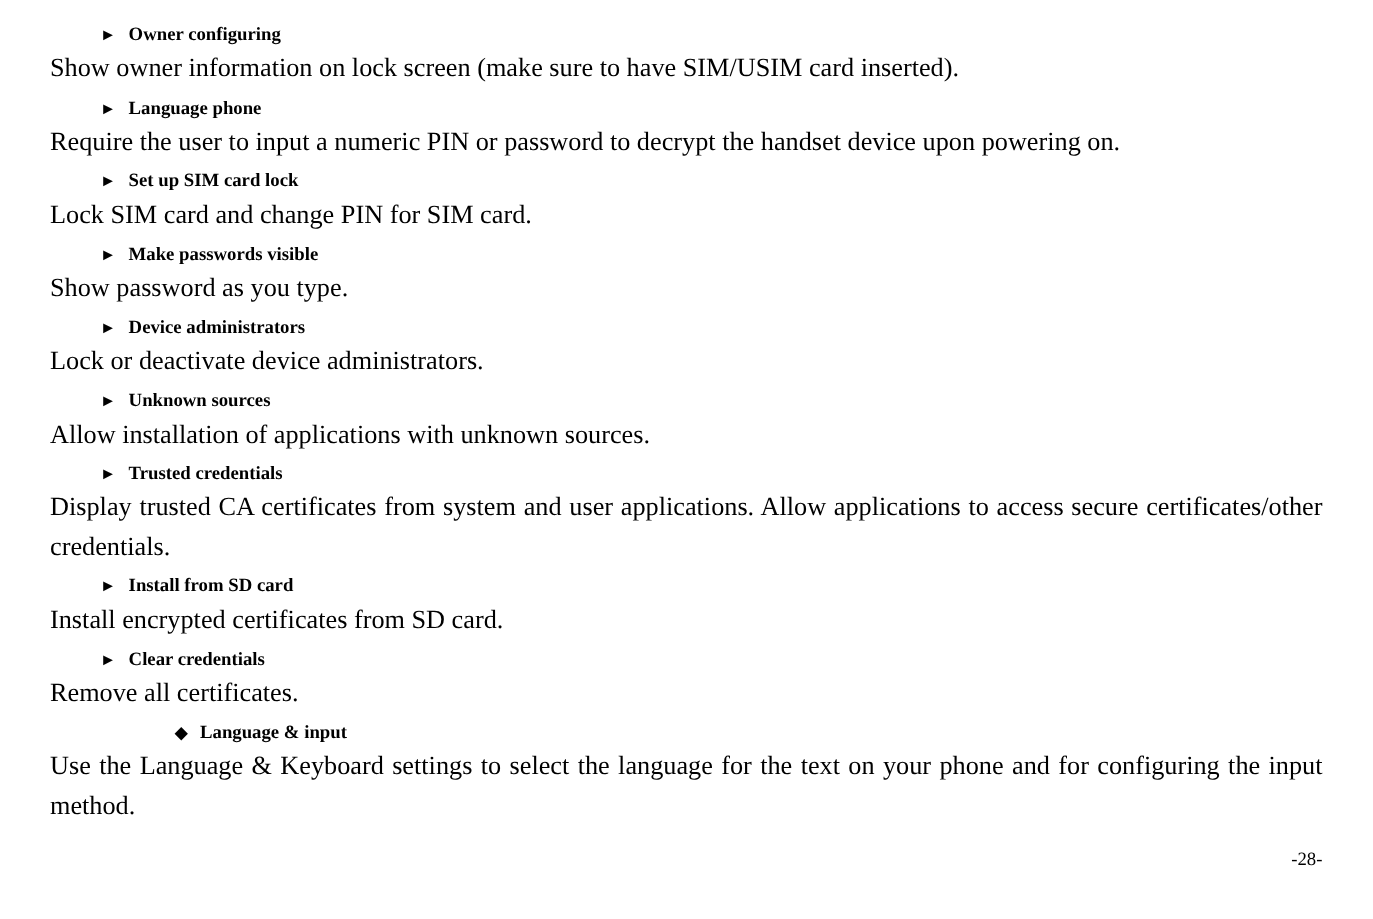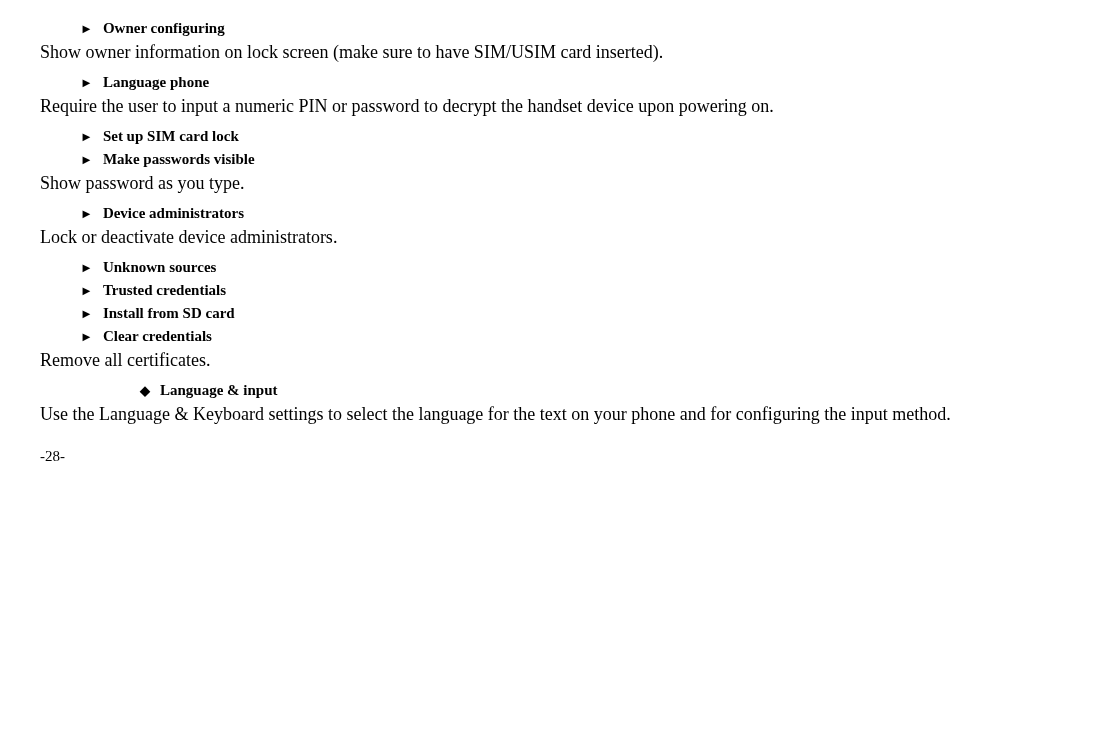--- a/index.html
+++ b/index.html
@@ -35,27 +35,27 @@
       font-size: 13px;
       margin-right: 4px;
     }
     .section-heading.indent-1 {
       padding-left: 40px;
     }
     .section-heading.indent-2 {
       padding-left: 100px;
     }
     .section-body {
-      font-size: 18px;
+      font-size: 21px;
       line-height: 1.5;
       margin-bottom: 8px;
       text-align: justify;
     }
     .page-number {
-      text-align: left;
+      text-align: right;
       font-size: 15px;
       margin-top: 20px;
     }
     .entry {
       margin-bottom: 6px;
     }
   </style>
 </head>
 <body>
 
@@ -75,20 +75,21 @@
       <strong>Language phone</strong>
     </div>
     <div class="section-body">Require the user to input a numeric PIN or password to decrypt the handset device upon powering on.</div>
   </div>
 
   <div class="entry">
     <div class="section-heading indent-1">
       <span class="arrow-bullet">►</span>
       <strong>Set up SIM card lock</strong>
     </div>
+    <div class="section-body">Lock SIM card and change PIN for SIM card.</div>
   </div>
 
   <div class="entry">
     <div class="section-heading indent-1">
       <span class="arrow-bullet">►</span>
       <strong>Make passwords visible</strong>
     </div>
     <div class="section-body">Show password as you type.</div>
   </div>
 
@@ -98,34 +99,37 @@
       <strong>Device administrators</strong>
     </div>
     <div class="section-body">Lock or deactivate device administrators.</div>
   </div>
 
   <div class="entry">
     <div class="section-heading indent-1">
       <span class="arrow-bullet">►</span>
       <strong>Unknown sources</strong>
     </div>
+    <div class="section-body">Allow installation of applications with unknown sources.</div>
   </div>
 
   <div class="entry">
     <div class="section-heading indent-1">
       <span class="arrow-bullet">►</span>
       <strong>Trusted credentials</strong>
     </div>
+    <div class="section-body">Display trusted CA certificates from system and user applications. Allow applications to access secure certificates/other credentials.</div>
   </div>
 
   <div class="entry">
     <div class="section-heading indent-1">
       <span class="arrow-bullet">►</span>
       <strong>Install from SD card</strong>
     </div>
+    <div class="section-body">Install encrypted certificates from SD card.</div>
   </div>
 
   <div class="entry">
     <div class="section-heading indent-1">
       <span class="arrow-bullet">►</span>
       <strong>Clear credentials</strong>
     </div>
     <div class="section-body">Remove all certificates.</div>
   </div>
 

